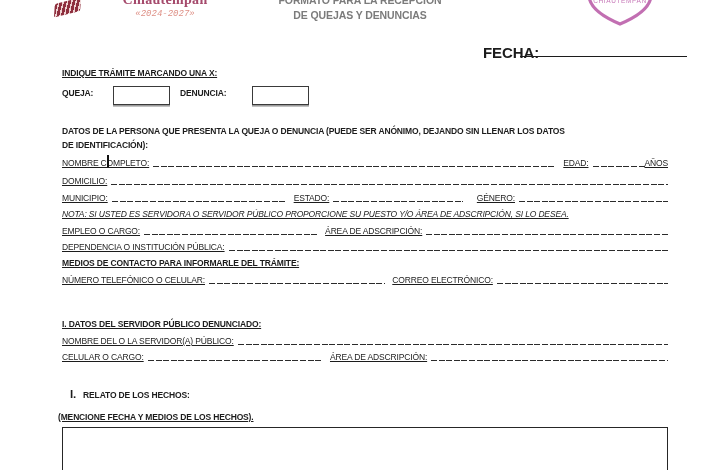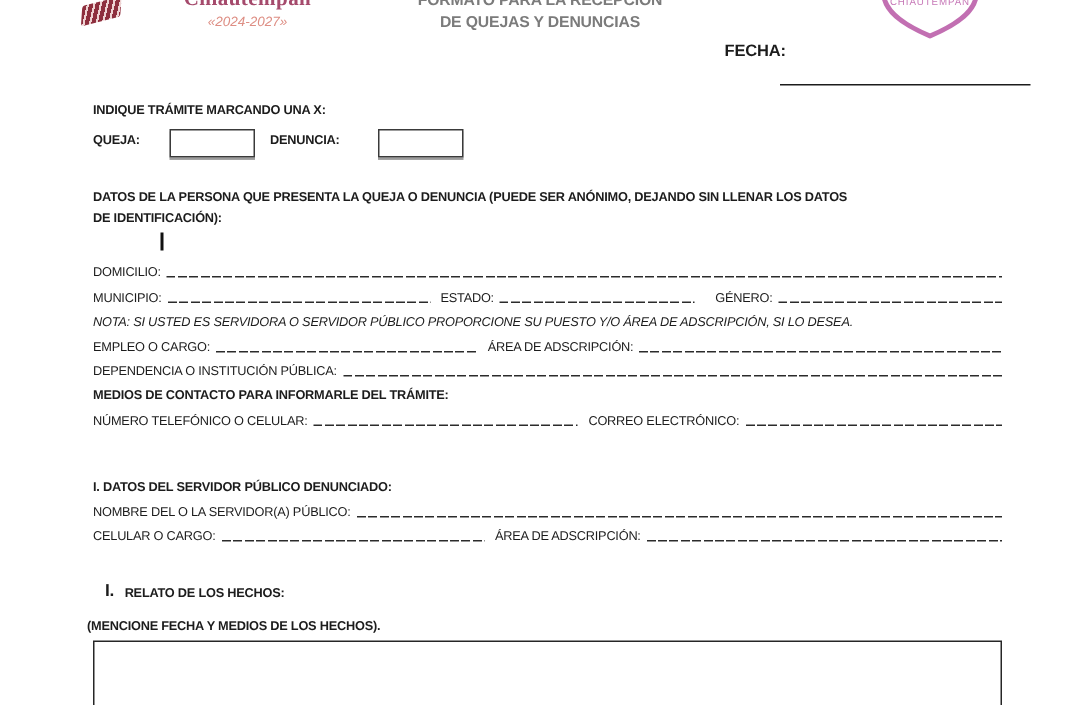--- a/index.html
+++ b/index.html
@@ -6,37 +6,37 @@
   body{
     width:724px;height:470px;background:#ffffff;overflow:hidden;position:relative;
     font-family:"Liberation Sans", sans-serif;color:#1c1c1c;
     -webkit-font-smoothing:antialiased;
   }
   .page{position:absolute;inset:0;overflow:hidden;}
   .abs{position:absolute;}
   .lbl{font-size:8.5px;letter-spacing:-0.15px;white-space:nowrap;}
   .bold{font-weight:700;}
   .italic{font-style:italic;}
-  .row{position:absolute;left:62px;width:606px;display:flex;align-items:flex-end;height:12px;}
+  .row{position:absolute;left:62px;width:606px;display:flex;align-items:flex-end;height:12px;text-decoration:underline;}
   .fill{height:1.3px;margin:0 0 1px 4px;
     background:repeating-linear-gradient(90deg,#2b2b2b 0 6px,rgba(0,0,0,0) 6px 7.6px);}
   .fill.grow{flex-grow:1;}
   .mL6{margin-left:7px;}
   
   .logo-left{left:80px;top:-8px;width:170px;text-align:center;}
   .logo-name{font-family:"Liberation Serif",serif;font-weight:700;font-size:14px;color:#a54a6c;letter-spacing:.3px;}
-  .logo-years{font-family:Liberation Sans, sans-serif;font-style:italic;font-size:9px;color:#de8f85;margin-top:1px;}
+  .logo-years{font-family:Liberation Mono, monospace;font-style:italic;font-size:9px;color:#de8f85;margin-top:1px;}
   .logo-icon{position:absolute;left:-26px;top:9px;width:27px;height:13px;border-radius:2px;
     transform:rotate(-14deg) skewX(-18deg);
     background:repeating-linear-gradient(100deg,#8e2f3e 0 3px,#eed3d3 3px 4.6px);}
   .title-wrap{left:240px;top:-6px;width:240px;text-align:center;color:#7b7b7b;}
   .title-l1,.title-l2{font-weight:700;font-size:10.5px;letter-spacing:-0.1px;}
   .title-l2{margin-top:3px;}
   .seal{left:584px;top:-6px;width:72px;height:34px;}
-  .fecha-lbl{left:483px;top:28px;font-size:11px;font-weight:700;letter-spacing:-0.1px;}
+  .fecha-lbl{left:483px;top:44px;font-size:15px;font-weight:700;letter-spacing:-0.1px;}
   .fecha-line{left:520px;top:56px;width:167px;height:1.4px;background:#1c1c1c;}
   
   .chk{position:absolute;width:55px;height:17px;background:#fff;
     border:1.4px solid #3a3a3a;box-shadow:0 1.6px 0 0 #9b9b9b;}
   
   .hechos-box{left:62px;top:427px;width:604px;height:60px;border:1.6px solid #262626;background:#fff;}
   .caret{left:107px;top:155px;width:1.5px;height:12px;background:#111;}
   .heading2{line-height:13.5px;}
 </style>
 </head>
@@ -74,20 +74,27 @@
     <span class="chk" style="left:51px;top:2px"></span>
     <span class="lbl bold abs" style="left:118px;top:4px">DENUNCIA:</span>
     <span class="chk" style="left:190px;top:2px"></span>
   </div>
 
   <div class="abs heading2" style="left:62px;top:125px;width:606px">
     <div class="lbl bold">DATOS DE LA PERSONA QUE PRESENTA LA QUEJA O DENUNCIA (PUEDE SER ANÓNIMO, DEJANDO SIN LLENAR LOS DATOS</div>
     <div class="lbl bold">DE IDENTIFICACIÓN):</div>
   </div>
 
+  <div class="row" style="top:156px">
+    <span class="lbl">NOMBRE COMPLETO:</span>
+    <span class="fill grow"></span>
+    <span class="lbl mL6">EDAD:</span>
+    <span class="fill" style="width:52px"></span>
+    <span class="lbl" style="margin-left:0">AÑOS</span>
+  </div>
   <div class="abs caret"></div>
 
   <div class="row" style="top:174px">
     <span class="lbl">DOMICILIO:</span>
     <span class="fill grow"></span>
   </div>
 
   <div class="row" style="top:191px">
     <span class="lbl">MUNICIPIO:</span>
     <span class="fill" style="flex-grow:1.35"></span>

